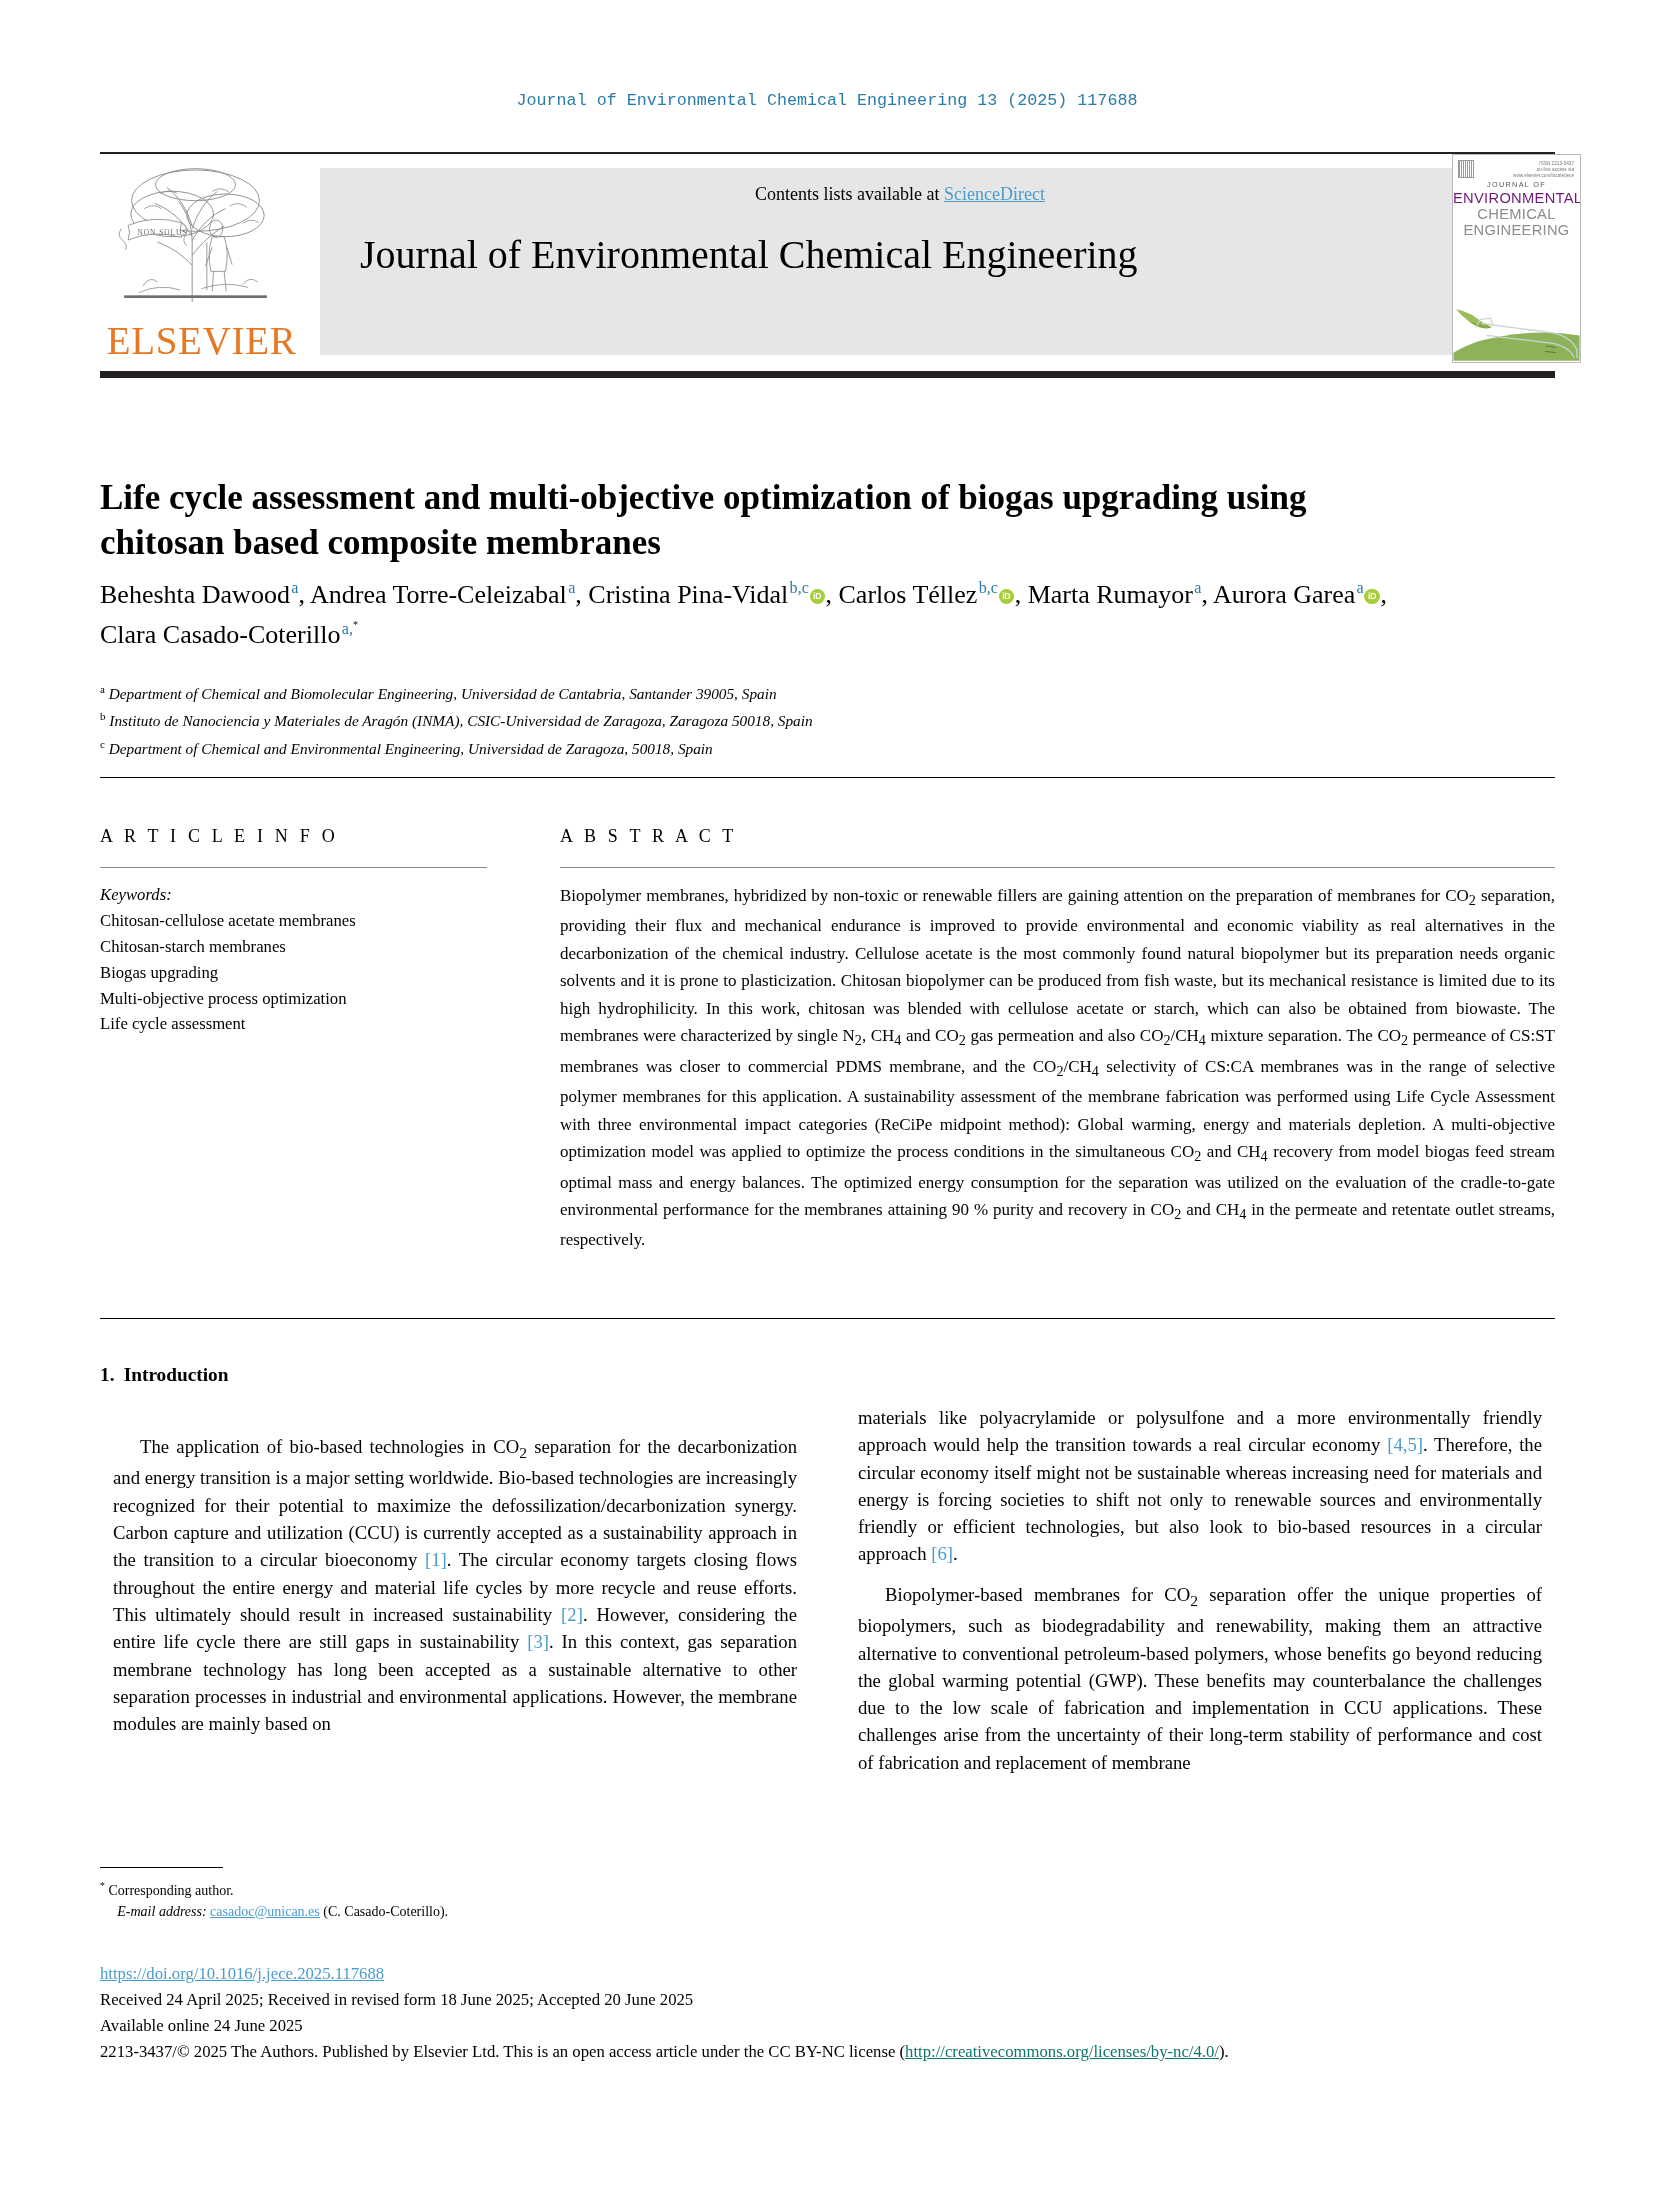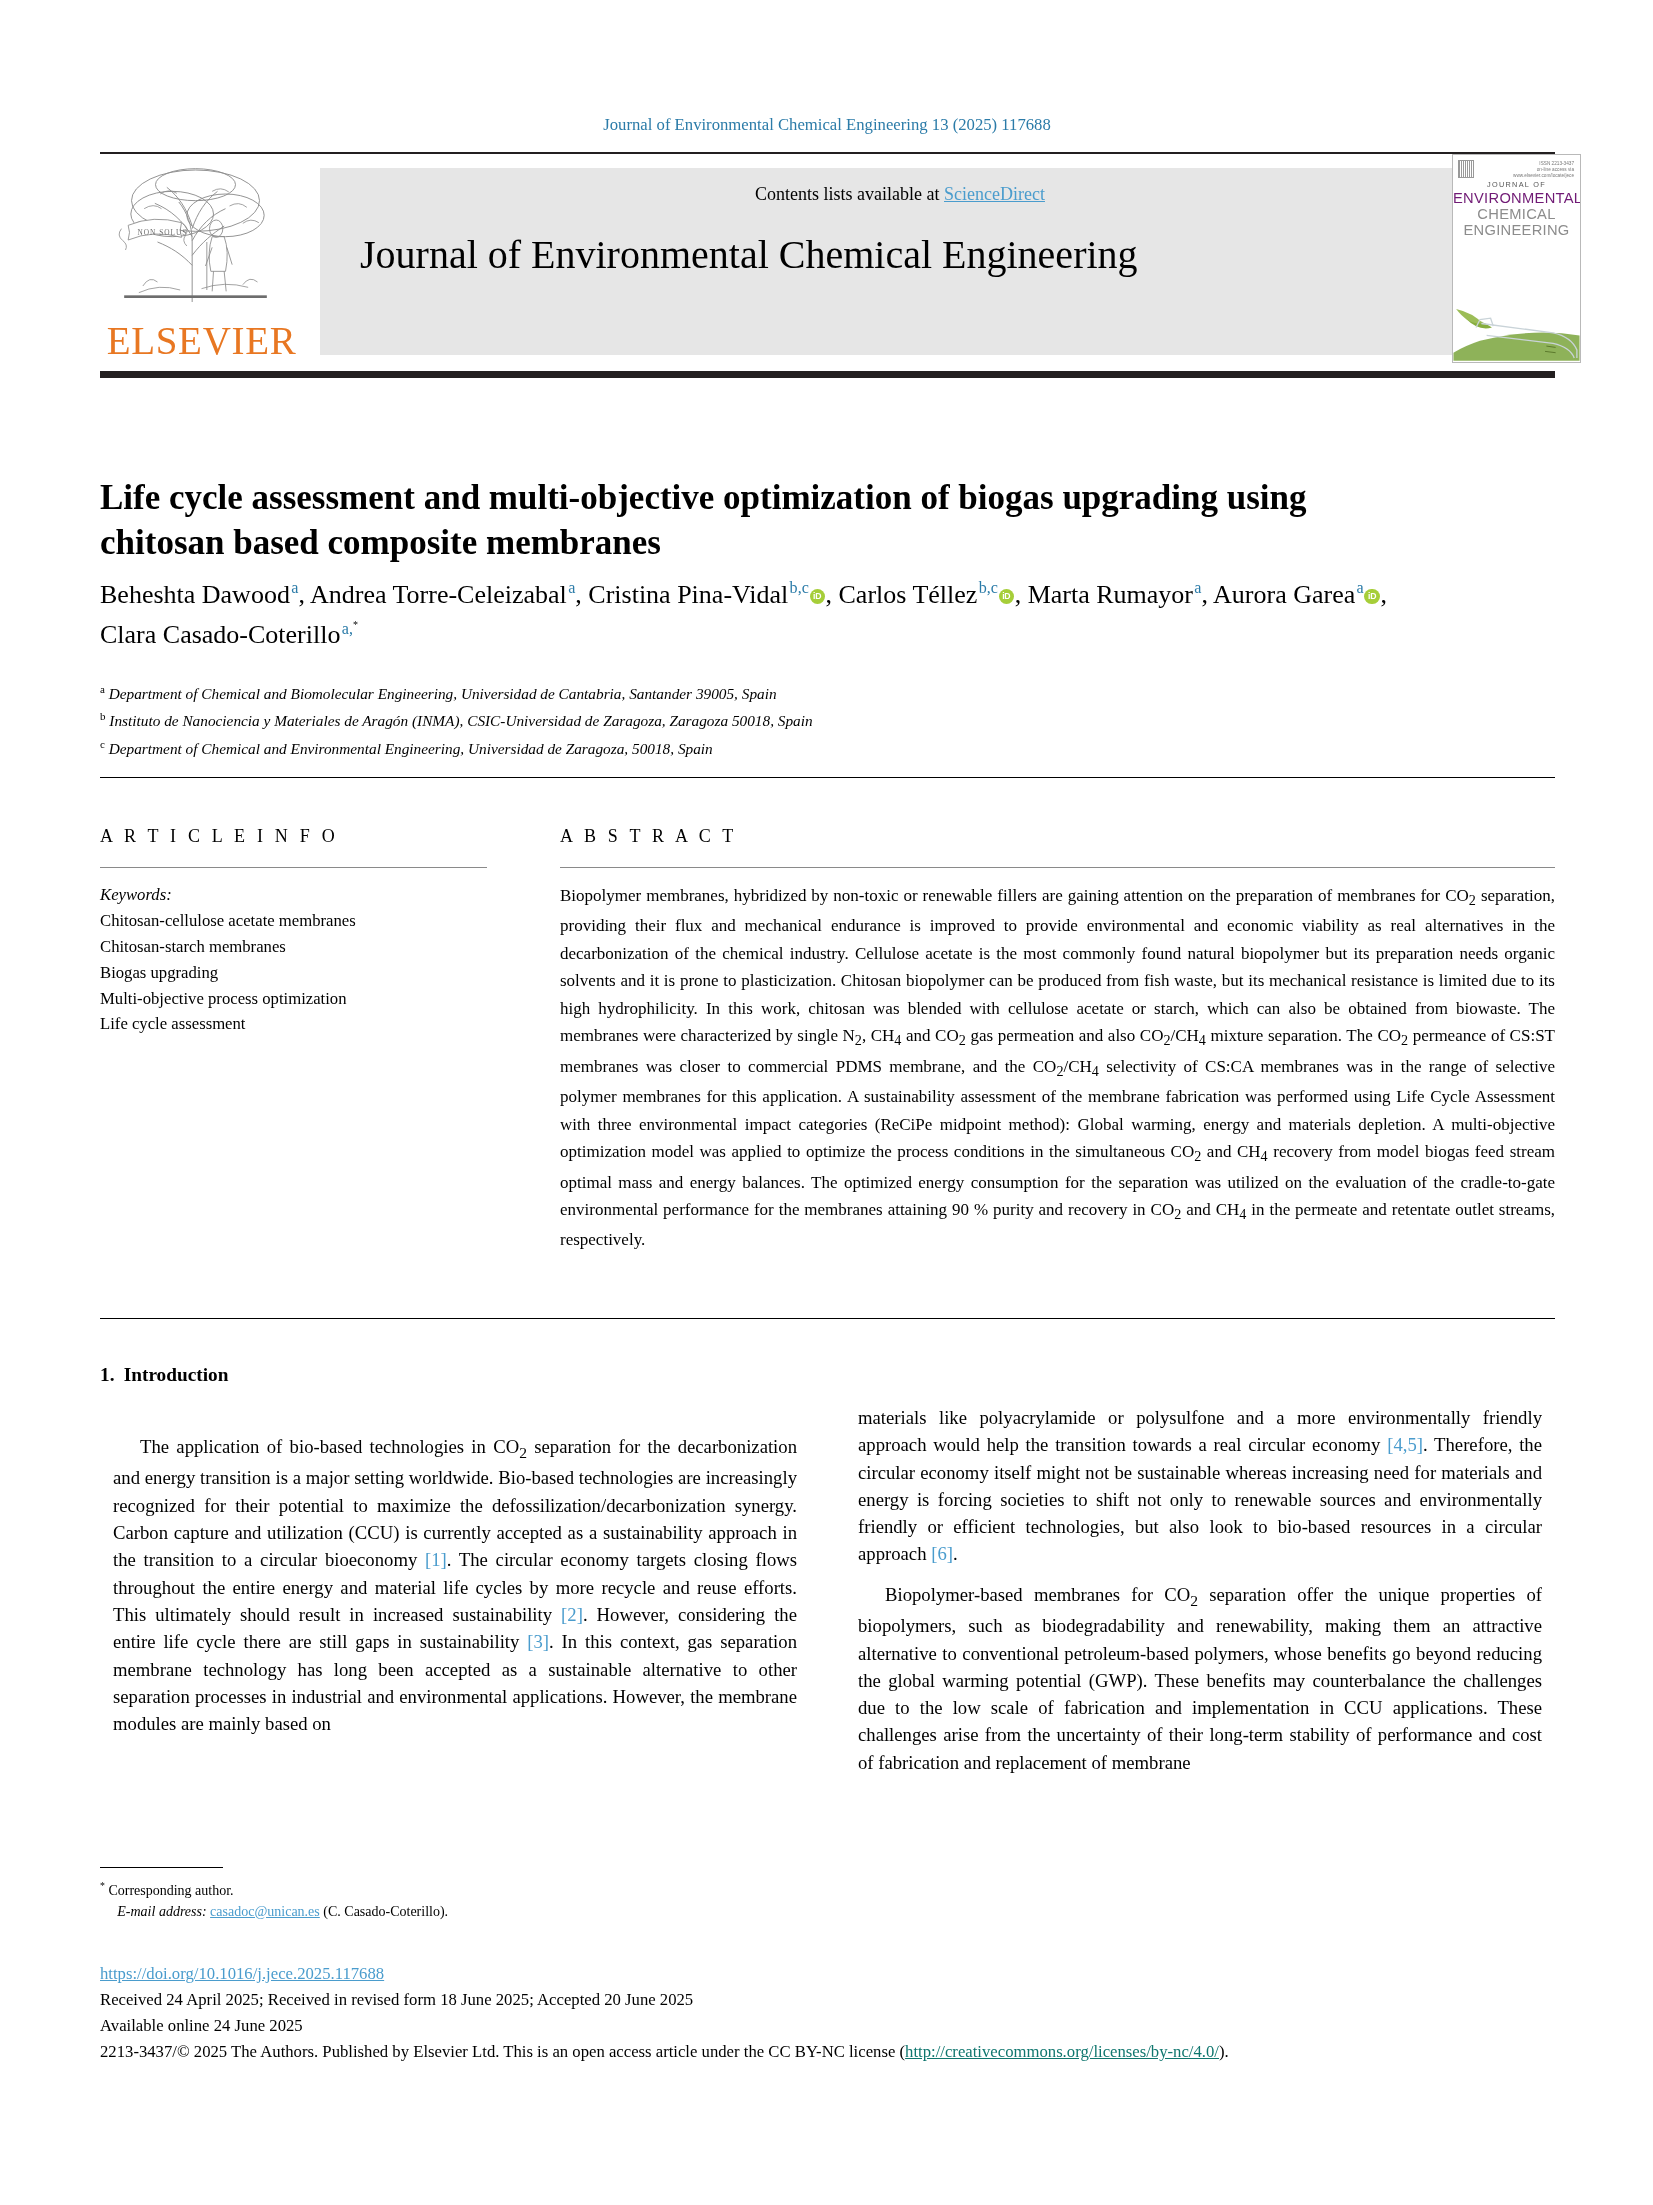--- a/index.html
+++ b/index.html
@@ -9,22 +9,21 @@
     color:#000;
     position:relative;
     overflow:hidden;
   }
   .page { position:absolute; left:0; top:0; width:1654px; height:2205px; }
 
   
   .runhead {
     position:absolute; left:0; top:91px; width:1654px;
     text-align:center; font-size:16.7px; color:#2b7ba8;
-    font-family:Liberation Serif, serif;
-    margin-top:24px;
+    font-family:Liberation Mono, monospace;
   }
 
   
   .masthead-rule-top {
     position:absolute; left:100px; top:152px; width:1455px; height:2px; background:#231f20;
   }
   .masthead {
     position:absolute; left:100px; top:157px; width:1455px; height:210px;
   }
   .elsevier-logo {

